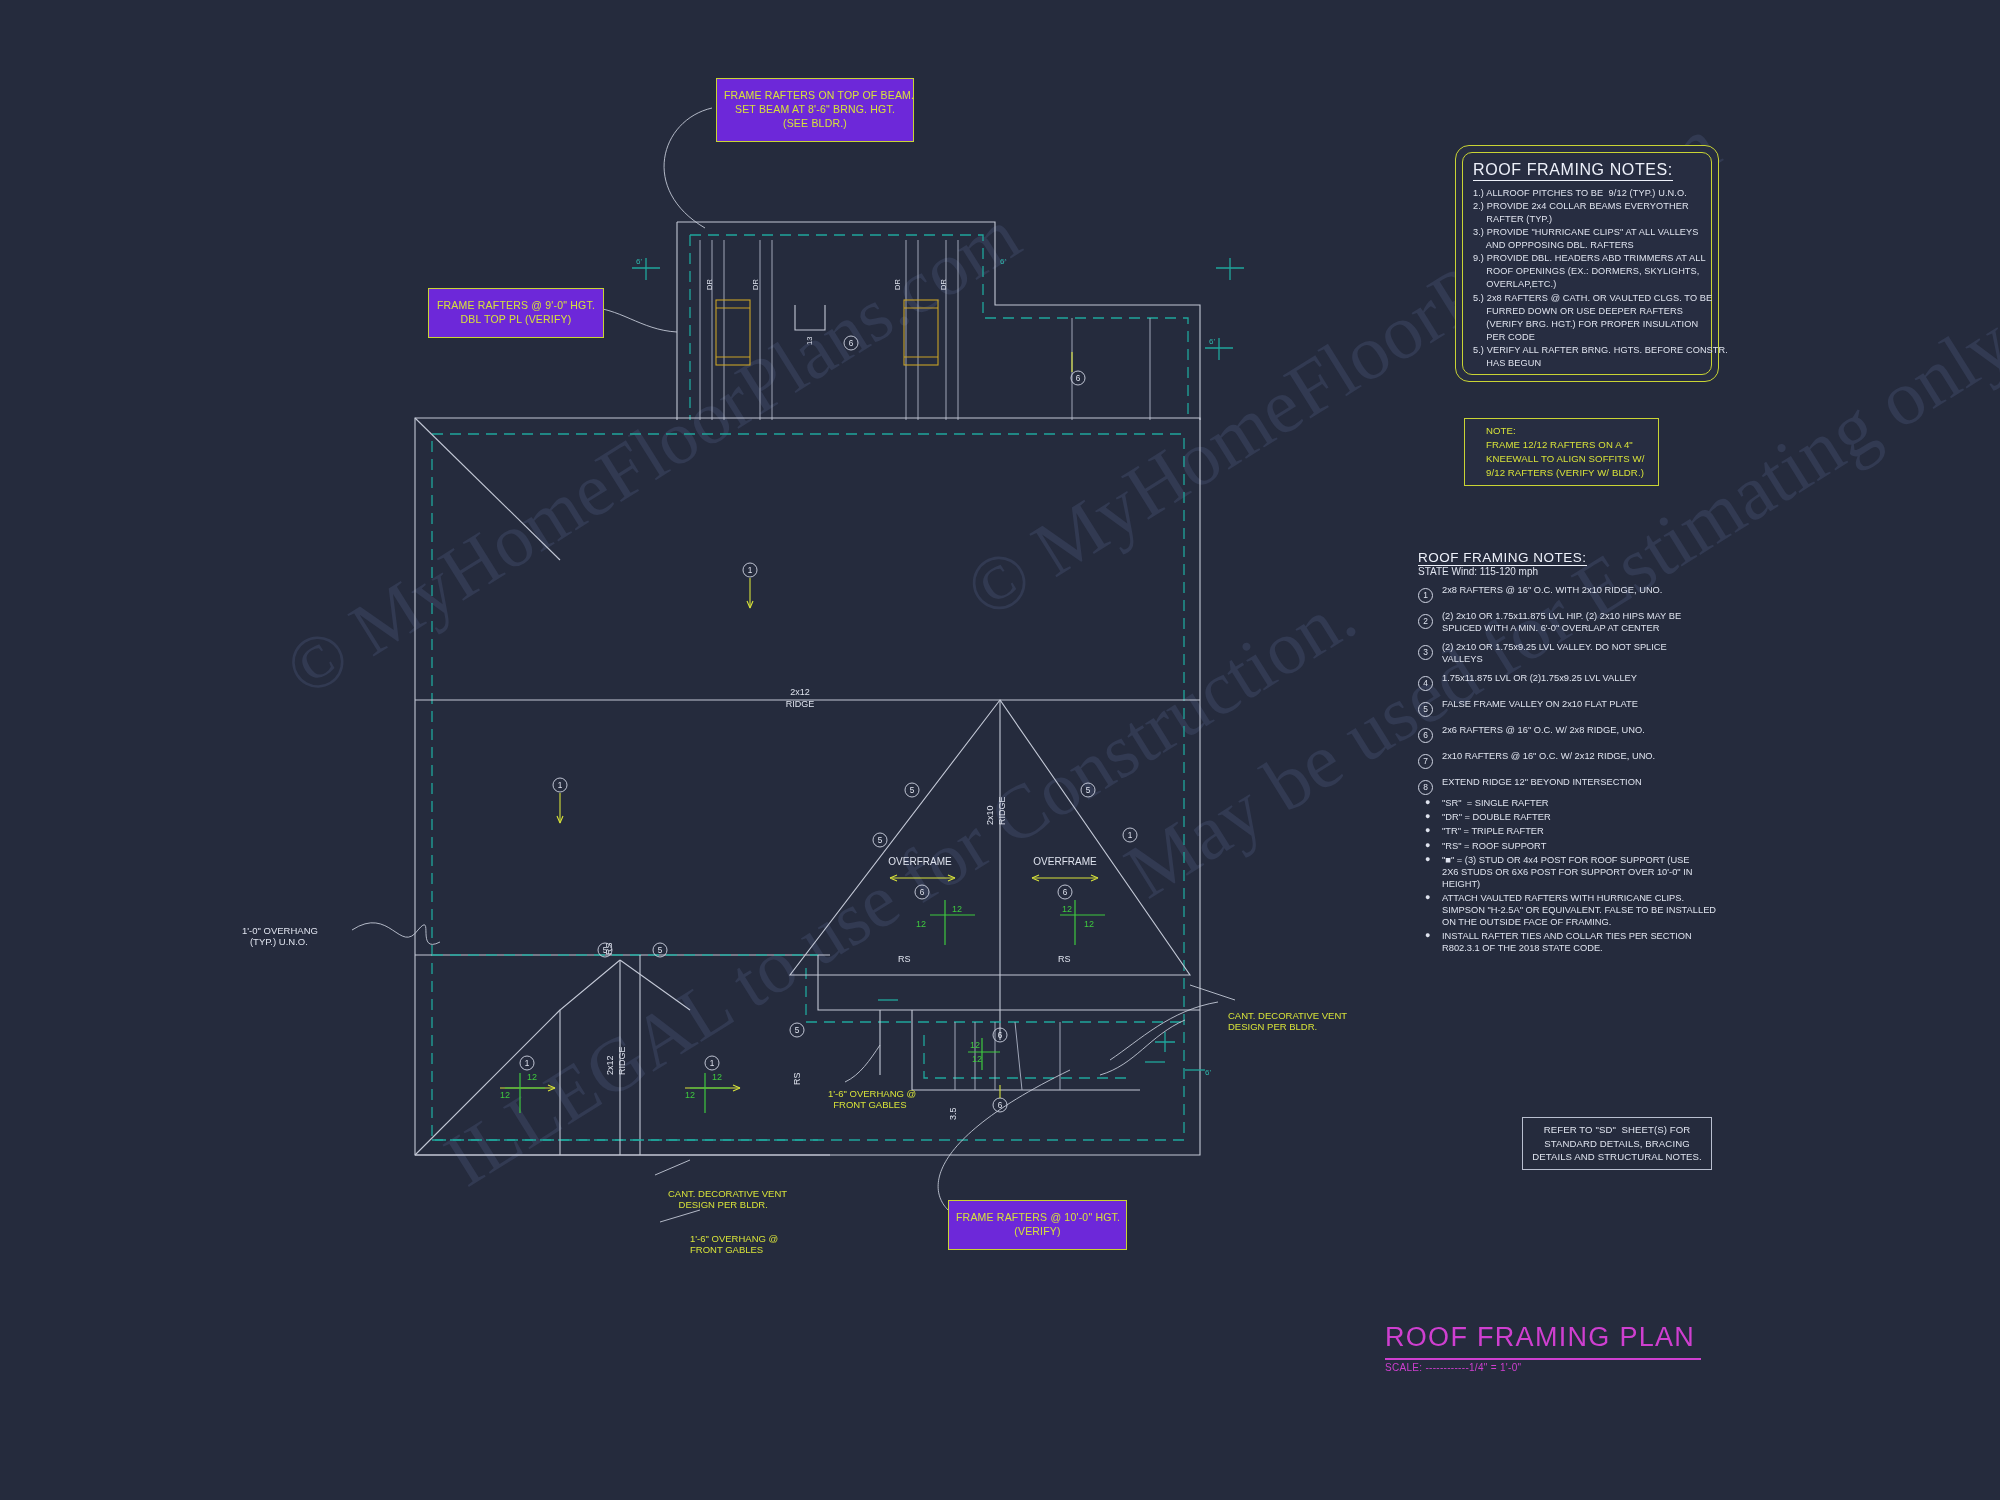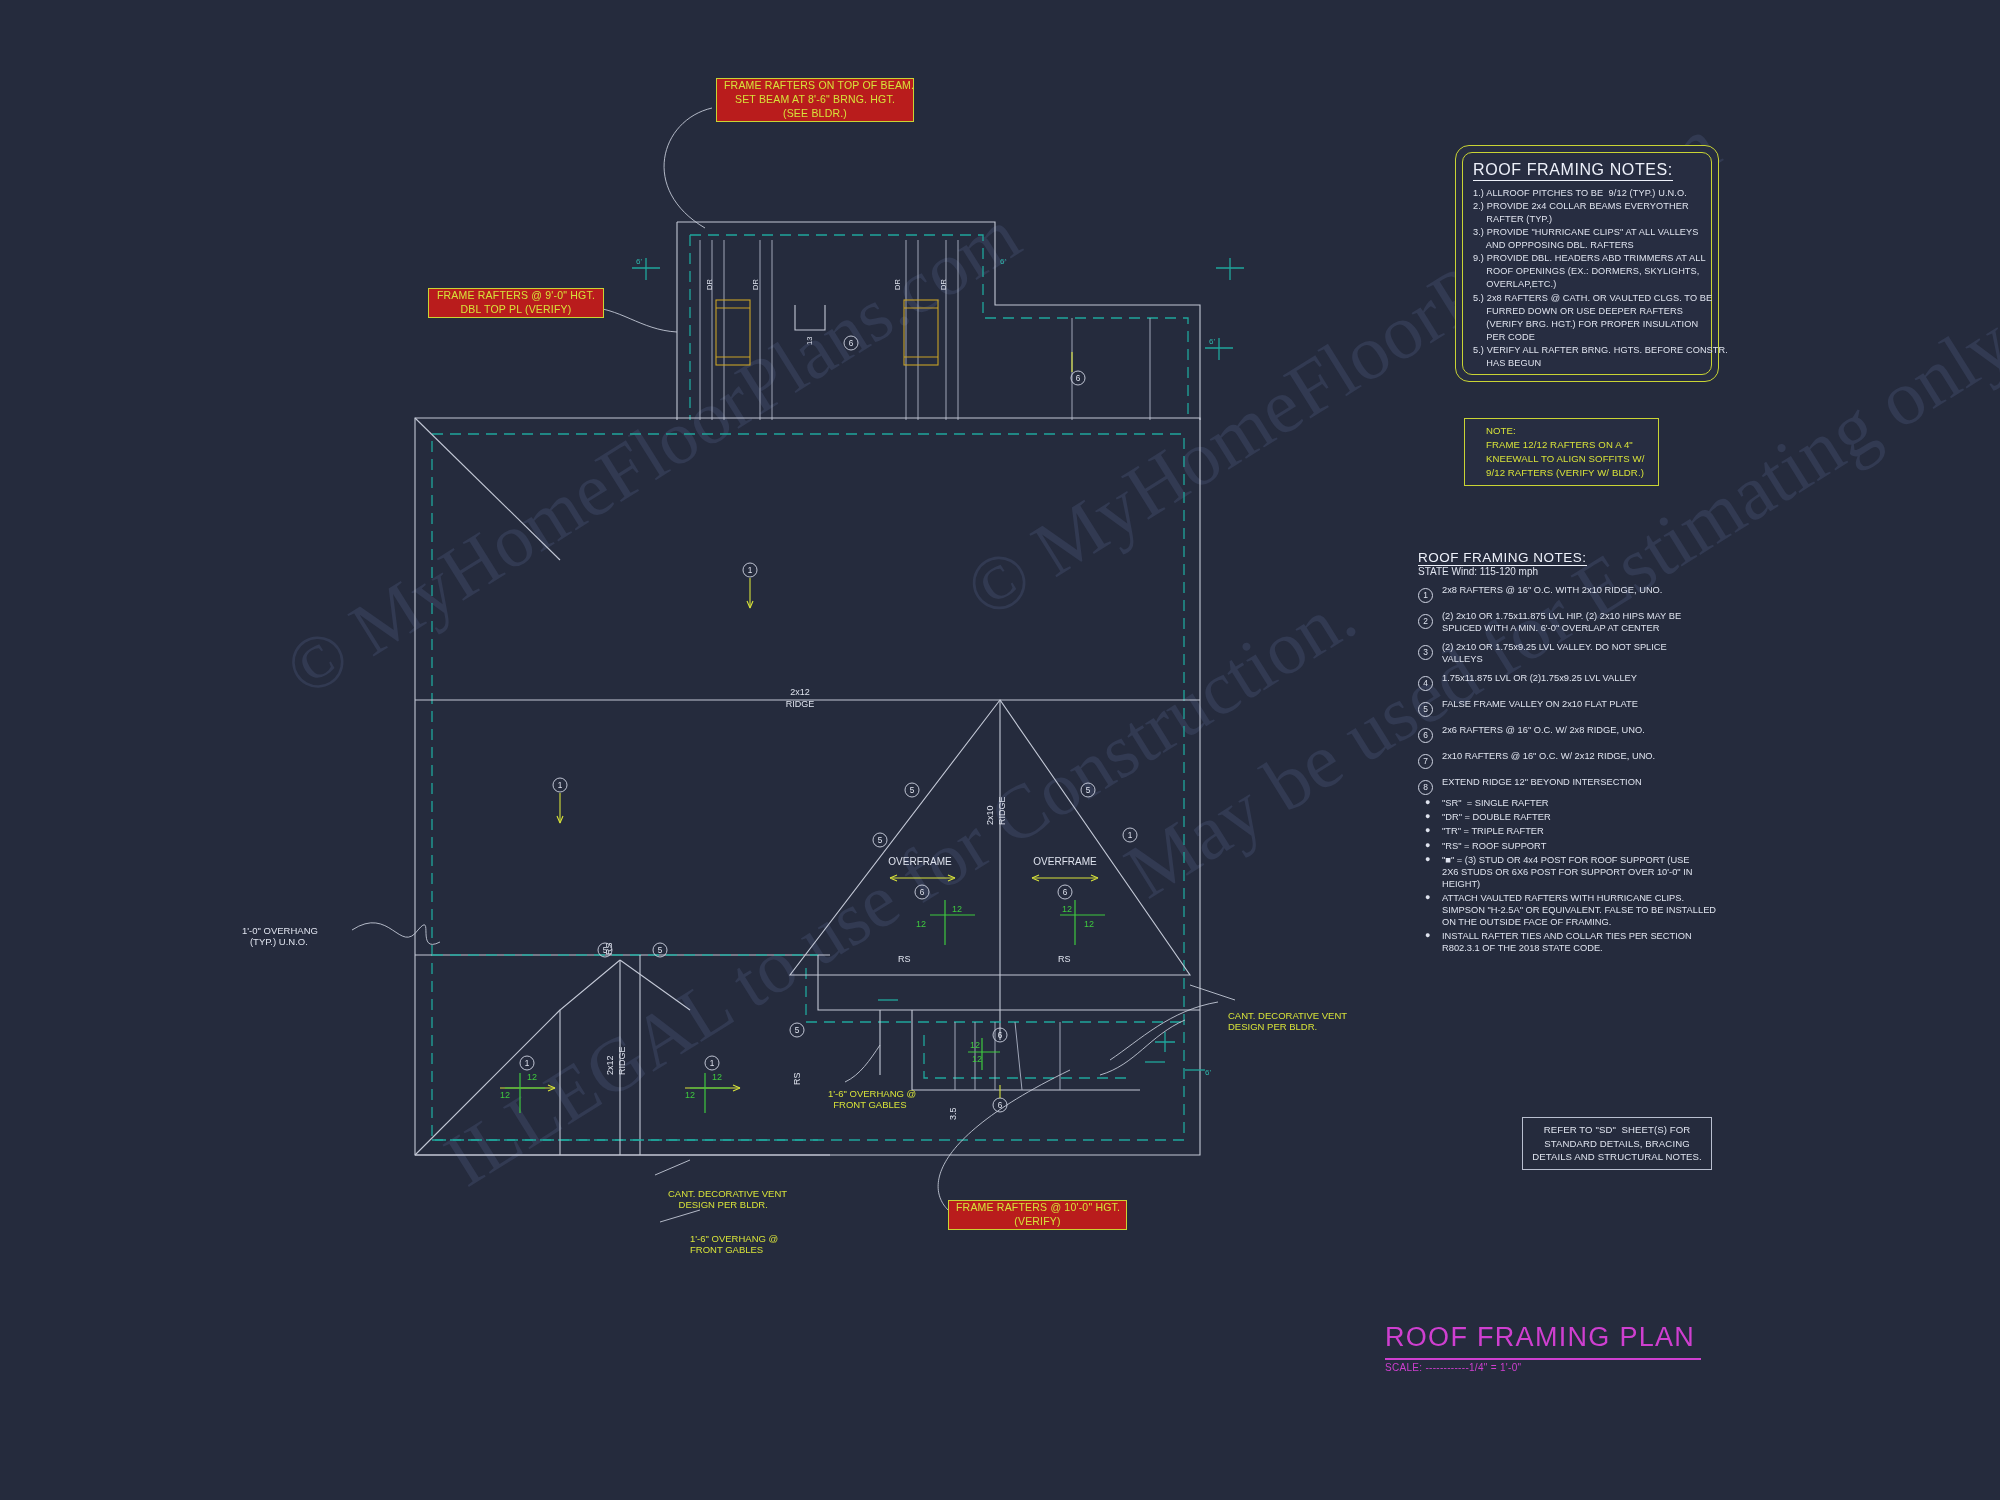--- a/index.html
+++ b/index.html
@@ -15,22 +15,22 @@
   .wm2{left:430px;top:1130px;font-size:76px;transform:rotate(-32deg);transform-origin:0 0;}
   .wm3{left:950px;top:560px;font-size:78px;transform:rotate(-32deg);transform-origin:0 0;}
   .wm4{left:1110px;top:840px;font-size:78px;transform:rotate(-32deg);transform-origin:0 0;}
 
   
   .ctext{position:absolute;white-space:pre;line-height:1.18;}
   .white{color:#dfe3ee;}
   .yellow{color:#d7e23a;margin-top:20px;}
 
   
-  .callout{position:absolute;border:1px solid #c9d434;background:#b91c1c;
-           color:#d7e23a;padding:0 7px;font-size:10.5px;line-height:1.32;
+  .callout{position:absolute;border:1px solid #c9d434;background:#6d28d9;
+           color:#d7e23a;padding:10px 7px;font-size:10.5px;line-height:1.32;
            text-align:center;white-space:pre;letter-spacing:.2px;}
 
   
   .notesbox{position:absolute;border:1.4px solid #c9d434;border-radius:14px;background:#272d41;}
   .notesbox .inner{position:absolute;inset:6px;border:1.2px solid #c9d434;border-radius:10px;
                    padding:8px 10px;box-sizing:border-box;}
   .notes-title{color:#eef1fa;font-size:16px;letter-spacing:.6px;
                border-bottom:1.2px solid #eef1fa;display:inline-block;padding-bottom:1px;
                margin-bottom:6px;}
   .nline{color:#dfe3ee;font-size:9.2px;line-height:1.42;white-space:pre;letter-spacing:.1px;}

